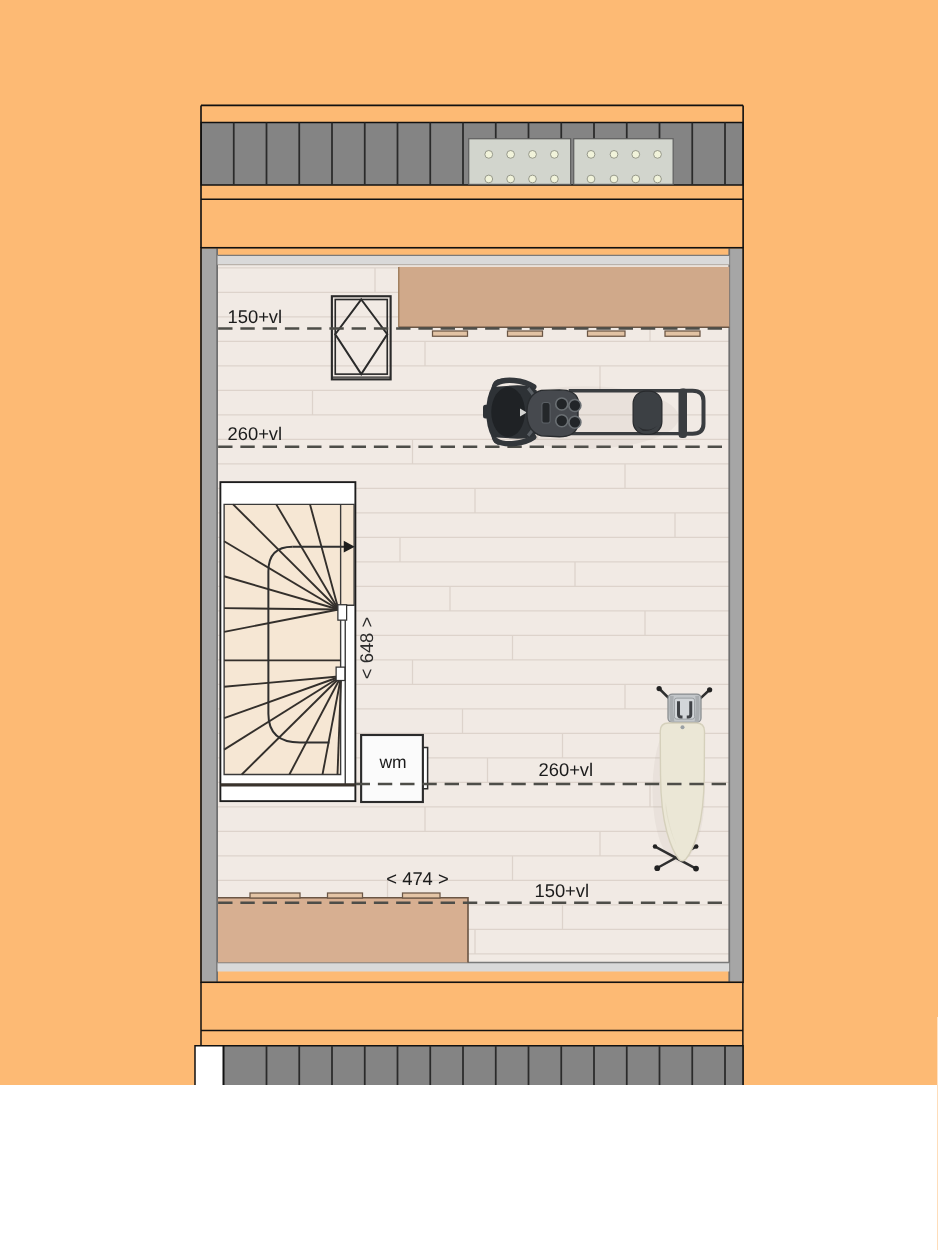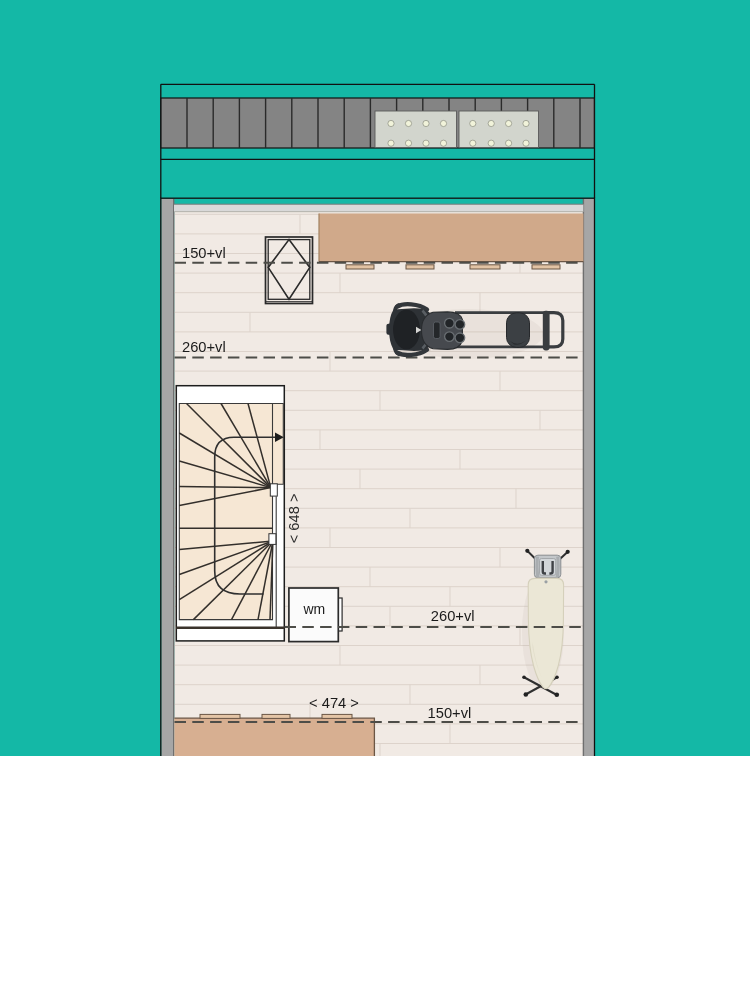--- a/index.html
+++ b/index.html
@@ -1,16 +1,16 @@
 <!DOCTYPE html>
 <html><head>
 <meta charset="utf-8">
 <style>
 html,body{margin:0;padding:0;background:#ffffff;}
-#page{position:relative;width:750px;height:756px;background:#14b8a6;overflow:hidden;}
+#page{position:relative;width:750px;height:868px;background:#fdba74;overflow:hidden;}
 text{font-family:"Liberation Sans",sans-serif;}
 </style>
 </head>
 <body>
 <div id="page">
 <svg width="750" height="1000" viewBox="0 0 750 1000">
 
 <g>
 <path d="M160.8 84.3 H594.5" stroke="#111" stroke-width="1.3" fill="none"></path>
 <path d="M160.8 84.3 V198.2" stroke="#111" stroke-width="1.3" fill="none"></path>

